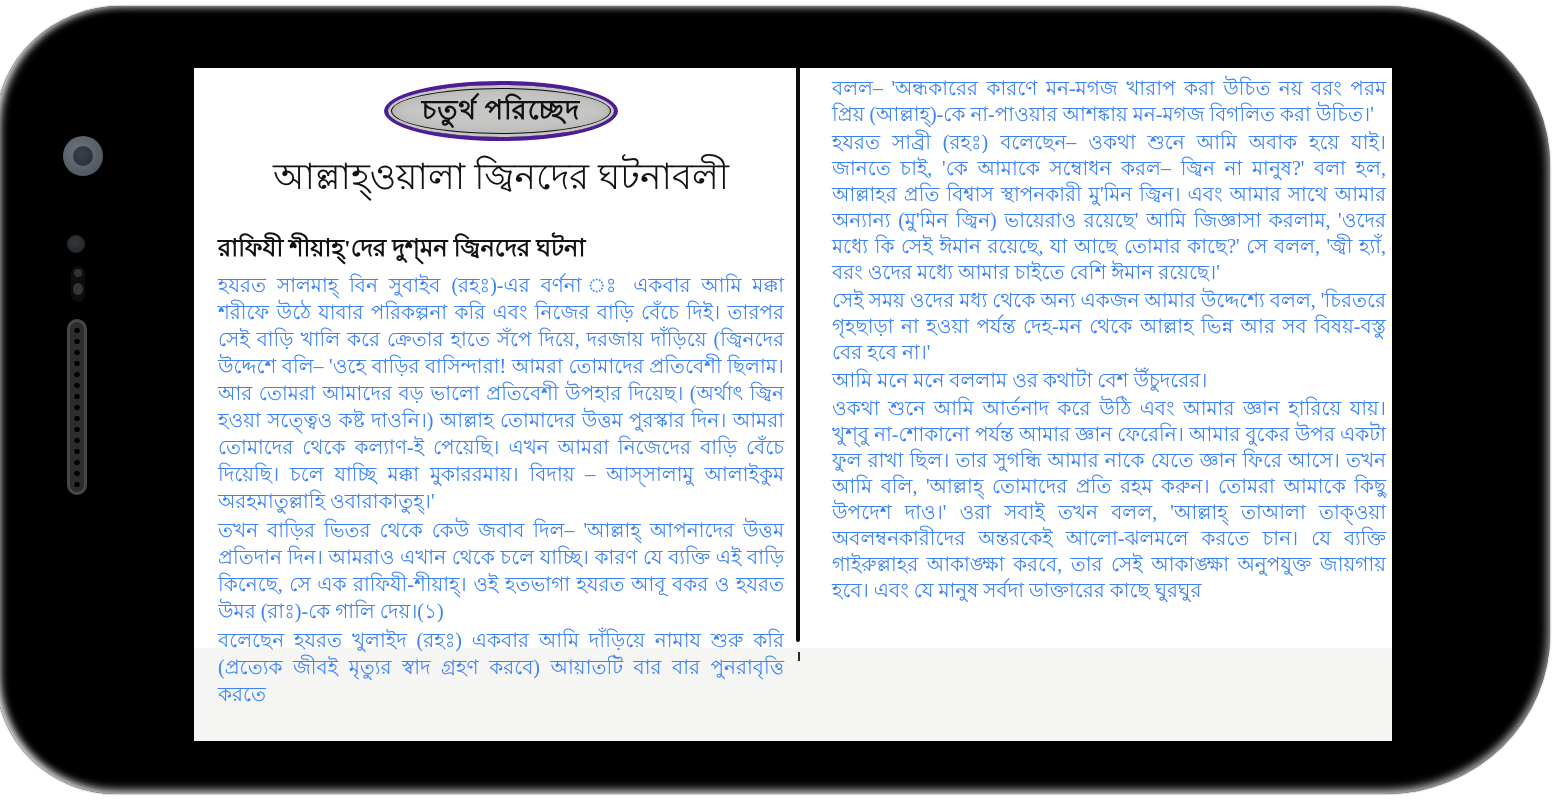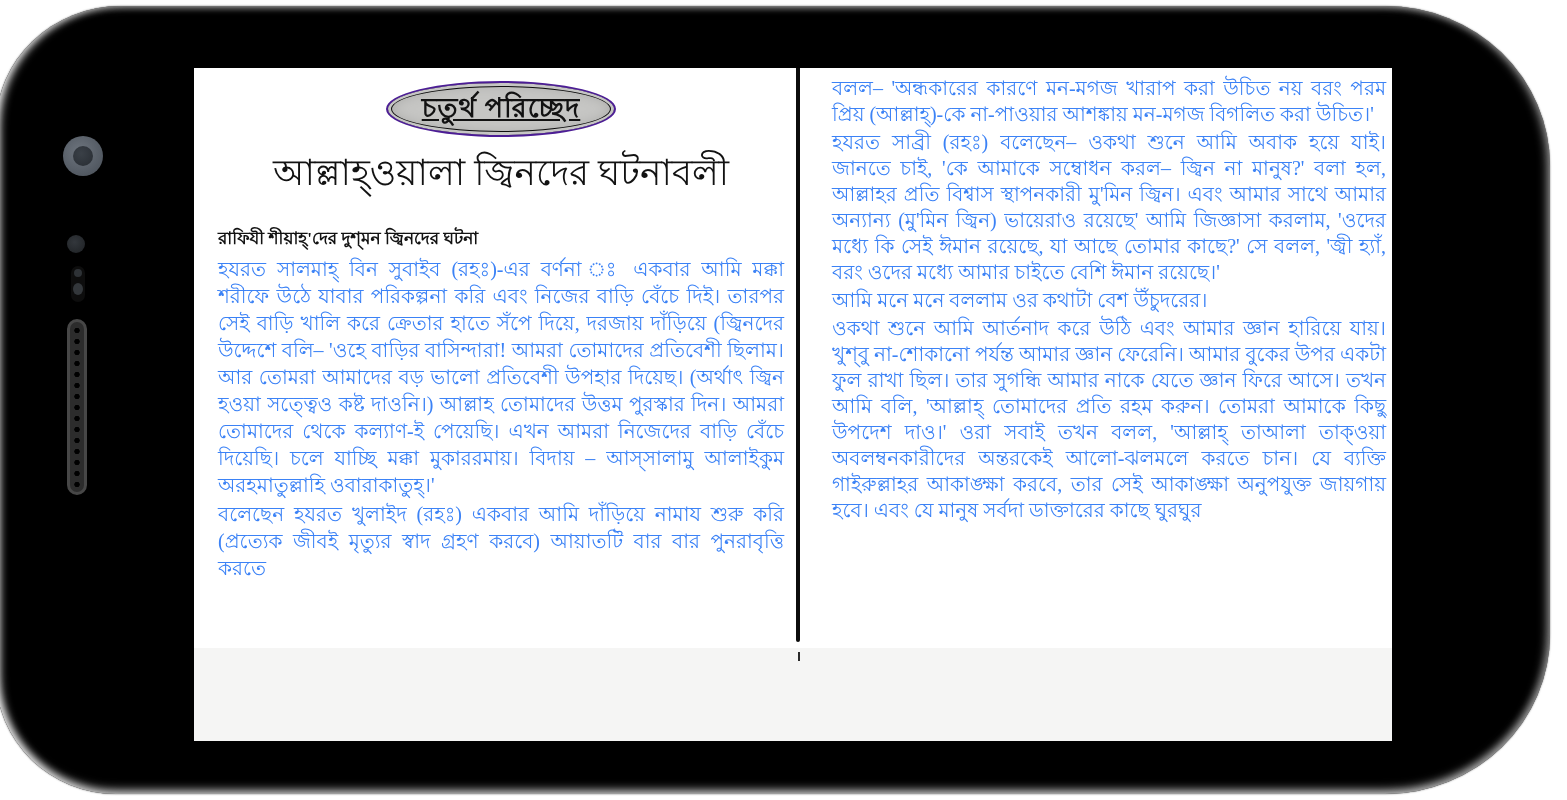--- a/index.html
+++ b/index.html
@@ -89,33 +89,33 @@
   }
 
   .page { position: absolute; top: 0; height: 580px; box-sizing: border-box; }
   .page-left  { left: 0;   width: 602px; padding: 10px 12px 0 24px; }
   .page-right { left: 606px; width: 592px; padding: 7px 6px 0 32px; }
 
   .chapter-badge {
     width: 226px; height: 52px;
     margin: 3px auto 8px auto;
     display: flex; align-items: center; justify-content: center;
-    border: 2px solid #4c1d95; border-radius: 50%;
+    border: 4px solid #4c1d95; border-radius: 50%;
     background: #c6c6c4;
     box-shadow: inset 0 0 0 3px #c6c6c4, inset 0 0 0 4px #0e0e0e, inset 0 0 14px #9e9e9c;
-    font-size: 27px; font-weight: 700; letter-spacing: 1px; text-decoration: underline;
+    font-size: 27px; font-weight: 700; letter-spacing: 1px;
   }
   .page-title {
     margin: 4px 0 20px 0;
     text-align: center;
     font-size: 36px; font-weight: 400;
   }
   .section-heading {
     margin: 12px 0 3px 0;
-    font-size: 17px; font-weight: 700;
+    font-size: 24px; font-weight: 700;
   }
   .body-text {
     margin: 0 0 2px 0;
     font-size: 20px; line-height: 27px;
     text-align: justify;
     color: #3b82f6;
   }
   .page-right .body-text { line-height: 26px; }
 </style>
 </head>
@@ -140,30 +140,32 @@
       <div class="book-spread">
 
         <div class="page page-left">
           <div class="chapter-badge">
             <span>চতুর্থ পরিচ্ছেদ</span>
           </div>
           <div class="page-title">আল্লাহ্‌ওয়ালা জ্বিনদের ঘটনাবলী</div>
 
           <div class="section-heading">রাফিযী শীয়াহ্‌'দের দুশ্‌মন জ্বিনদের ঘটনা</div>
           <p class="body-text">হযরত সালমাহ্ বিন সুবাইব (রহঃ)-এর বর্ণনা ঃ একবার আমি মক্কা শরীফে উঠে যাবার পরিকল্পনা করি এবং নিজের বাড়ি বেঁচে দিই। তারপর সেই বাড়ি খালি করে ক্রেতার হাতে সঁপে দিয়ে, দরজায় দাঁড়িয়ে (জ্বিনদের উদ্দেশে বলি– 'ওহে বাড়ির বাসিন্দারা! আমরা তোমাদের প্রতিবেশী ছিলাম। আর তোমরা আমাদের বড় ভালো প্রতিবেশী উপহার দিয়েছ। (অর্থাৎ জ্বিন হওয়া সত্ত্বেও কষ্ট দাওনি।) আল্লাহ তোমাদের উত্তম পুরস্কার দিন। আমরা তোমাদের থেকে কল্যাণ-ই পেয়েছি। এখন আমরা নিজেদের বাড়ি বেঁচে দিয়েছি। চলে যাচ্ছি মক্কা মুকাররমায়। বিদায় – আস্‌সালামু আলাইকুম অরহমাতুল্লাহি ওবারাকাতুহ্।'</p>
+          <p class="body-text">তখন বাড়ির ভিতর থেকে কেউ জবাব দিল– 'আল্লাহ্ আপনাদের উত্তম প্রতিদান দিন। আমরাও এখান থেকে চলে যাচ্ছি। কারণ যে ব্যক্তি এই বাড়ি কিনেছে, সে এক রাফিযী-শীয়াহ্। ওই হতভাগা হযরত আবূ বকর ও হযরত উমর (রাঃ)-কে গালি দেয়।(১)</p>
 
           <p class="body-text">বলেছেন হযরত খুলাইদ (রহঃ) একবার আমি দাঁড়িয়ে নামায শুরু করি (প্রত্যেক জীবই মৃত্যুর স্বাদ গ্রহণ করবে) আয়াতটি বার বার পুনরাবৃত্তি করতে</p>
         </div>
 
         <div class="gutter"></div>
         <div class="gutter-tail"></div>
 
         <div class="page page-right">
           <p class="body-text">বলল– 'অন্ধকারের কারণে মন-মগজ খারাপ করা উচিত নয় বরং পরম প্রিয় (আল্লাহ্)-কে না-পাওয়ার আশঙ্কায় মন-মগজ বিগলিত করা উচিত।'</p>
           <p class="body-text">হযরত সাব্রী (রহঃ) বলেছেন– ওকথা শুনে আমি অবাক হয়ে যাই। জানতে চাই, 'কে আমাকে সম্বোধন করল– জ্বিন না মানুষ?' বলা হল, আল্লাহর প্রতি বিশ্বাস স্থাপনকারী মু'মিন জ্বিন। এবং আমার সাথে আমার অন্যান্য (মু'মিন জ্বিন) ভায়েরাও রয়েছে' আমি জিজ্ঞাসা করলাম, 'ওদের মধ্যে কি সেই ঈমান রয়েছে, যা আছে তোমার কাছে?' সে বলল, 'জ্বী হ্যাঁ, বরং ওদের মধ্যে আমার চাইতে বেশি ঈমান রয়েছে।'</p>
+          <p class="body-text">সেই সময় ওদের মধ্য থেকে অন্য একজন আমার উদ্দেশ্যে বলল, 'চিরতরে গৃহছাড়া না হওয়া পর্যন্ত দেহ-মন থেকে আল্লাহ ভিন্ন আর সব বিষয়-বস্তু বের হবে না।'</p>
           <p class="body-text">আমি মনে মনে বললাম ওর কথাটা বেশ উঁচুদরের।</p>
           <p class="body-text">ওকথা শুনে আমি আর্তনাদ করে উঠি এবং আমার জ্ঞান হারিয়ে যায়। খুশ্‌বু না-শোকানো পর্যন্ত আমার জ্ঞান ফেরেনি। আমার বুকের উপর একটা ফুল রাখা ছিল। তার সুগন্ধি আমার নাকে যেতে জ্ঞান ফিরে আসে। তখন আমি বলি, 'আল্লাহ্ তোমাদের প্রতি রহম করুন। তোমরা আমাকে কিছু উপদেশ দাও।' ওরা সবাই তখন বলল, 'আল্লাহ্ তাআলা তাক্‌ওয়া অবলম্বনকারীদের অন্তরকেই আলো-ঝলমলে করতে চান। যে ব্যক্তি গাইরুল্লাহর আকাঙ্ক্ষা করবে, তার সেই আকাঙ্ক্ষা অনুপযুক্ত জায়গায় হবে। এবং যে মানুষ সর্বদা ডাক্তারের কাছে ঘুরঘুর</p>
         </div>
 
       </div>
     </div>
   </div>
 </div>
 
 </body></html>

